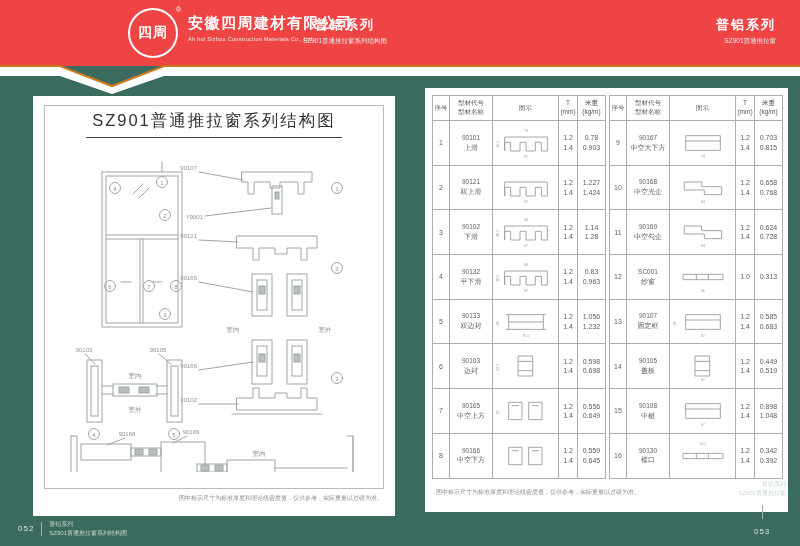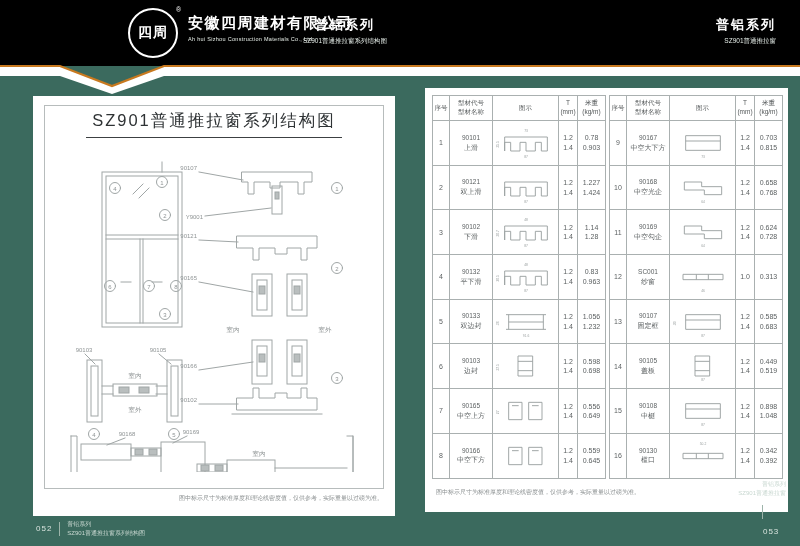--- a/index.html
+++ b/index.html
@@ -1,20 +1,20 @@
 <!DOCTYPE html>
 <html><head>
 <meta charset="utf-8">
 <style>
   html,body{margin:0;padding:0;}
   body{font-family:"Liberation Sans","DejaVu Sans",sans-serif;}
   .canvas{position:relative;width:800px;height:546px;background:#3b6a5e;overflow:hidden;}
 
   
-  .hdr{position:absolute;left:0;top:0;width:800px;height:66px;background:#000000;}
+  .hdr{position:absolute;left:0;top:0;width:800px;height:66px;background:#ef4444;}
   .logo{position:absolute;left:128px;top:8px;width:46px;height:46px;border:2px solid #fff;border-radius:50%;
         display:flex;align-items:center;justify-content:center;color:#fff;font-size:14px;font-weight:bold;letter-spacing:1px;}
   .logo-reg{position:absolute;left:176px;top:6px;color:#fff;font-size:7px;}
   .co{position:absolute;left:188px;top:14px;color:#fff;}
   .co-cn{font-size:15px;font-weight:bold;letter-spacing:1.5px;}
   .co-en{font-size:5.5px;margin-top:3px;color:#e8efe9;letter-spacing:.3px;}
   .ser-c{position:absolute;left:255px;top:16px;width:180px;text-align:center;color:#fff;}
   .ser-r{position:absolute;right:24px;top:16px;text-align:right;color:#fff;}
   .ser-t{font-size:13px;font-weight:bold;letter-spacing:2px;}
   .ser-s{font-size:6.5px;margin-top:3px;color:#e4ece7;}
@@ -38,21 +38,21 @@
         align-items:center;justify-content:center;color:#5a5f60;font-size:7px;line-height:1.35;text-align:center;}
   .hcell{height:24px;font-size:6.5px;color:#55595a;}
   .bcell{height:43.7px;}
   .code{font-size:6.5px;}
   .dsvg{display:block;}
 
   
   .foot{position:absolute;bottom:8px;color:#c9d8d1;font-size:6px;line-height:1.5;}
   .footL{left:18px;display:flex;align-items:center;gap:7px;}
   .footR{right:14px;display:flex;align-items:center;gap:7px;flex-direction:column;}
-  .pageno{font-size:8px;letter-spacing:1px;color:#d9e4de;margin-left:18px;}
+  .pageno{font-size:8px;letter-spacing:1px;color:#d9e4de;}
   .fdiv{width:1px;height:14px;background:#9db4aa;}
   svg text{fill:#8f9495;}
   .dim{font-size:5px;fill:#9aa0a0;}
 </style>
 </head>
 <body>
 
 <div class="canvas">
 
   <div class="hdr">

